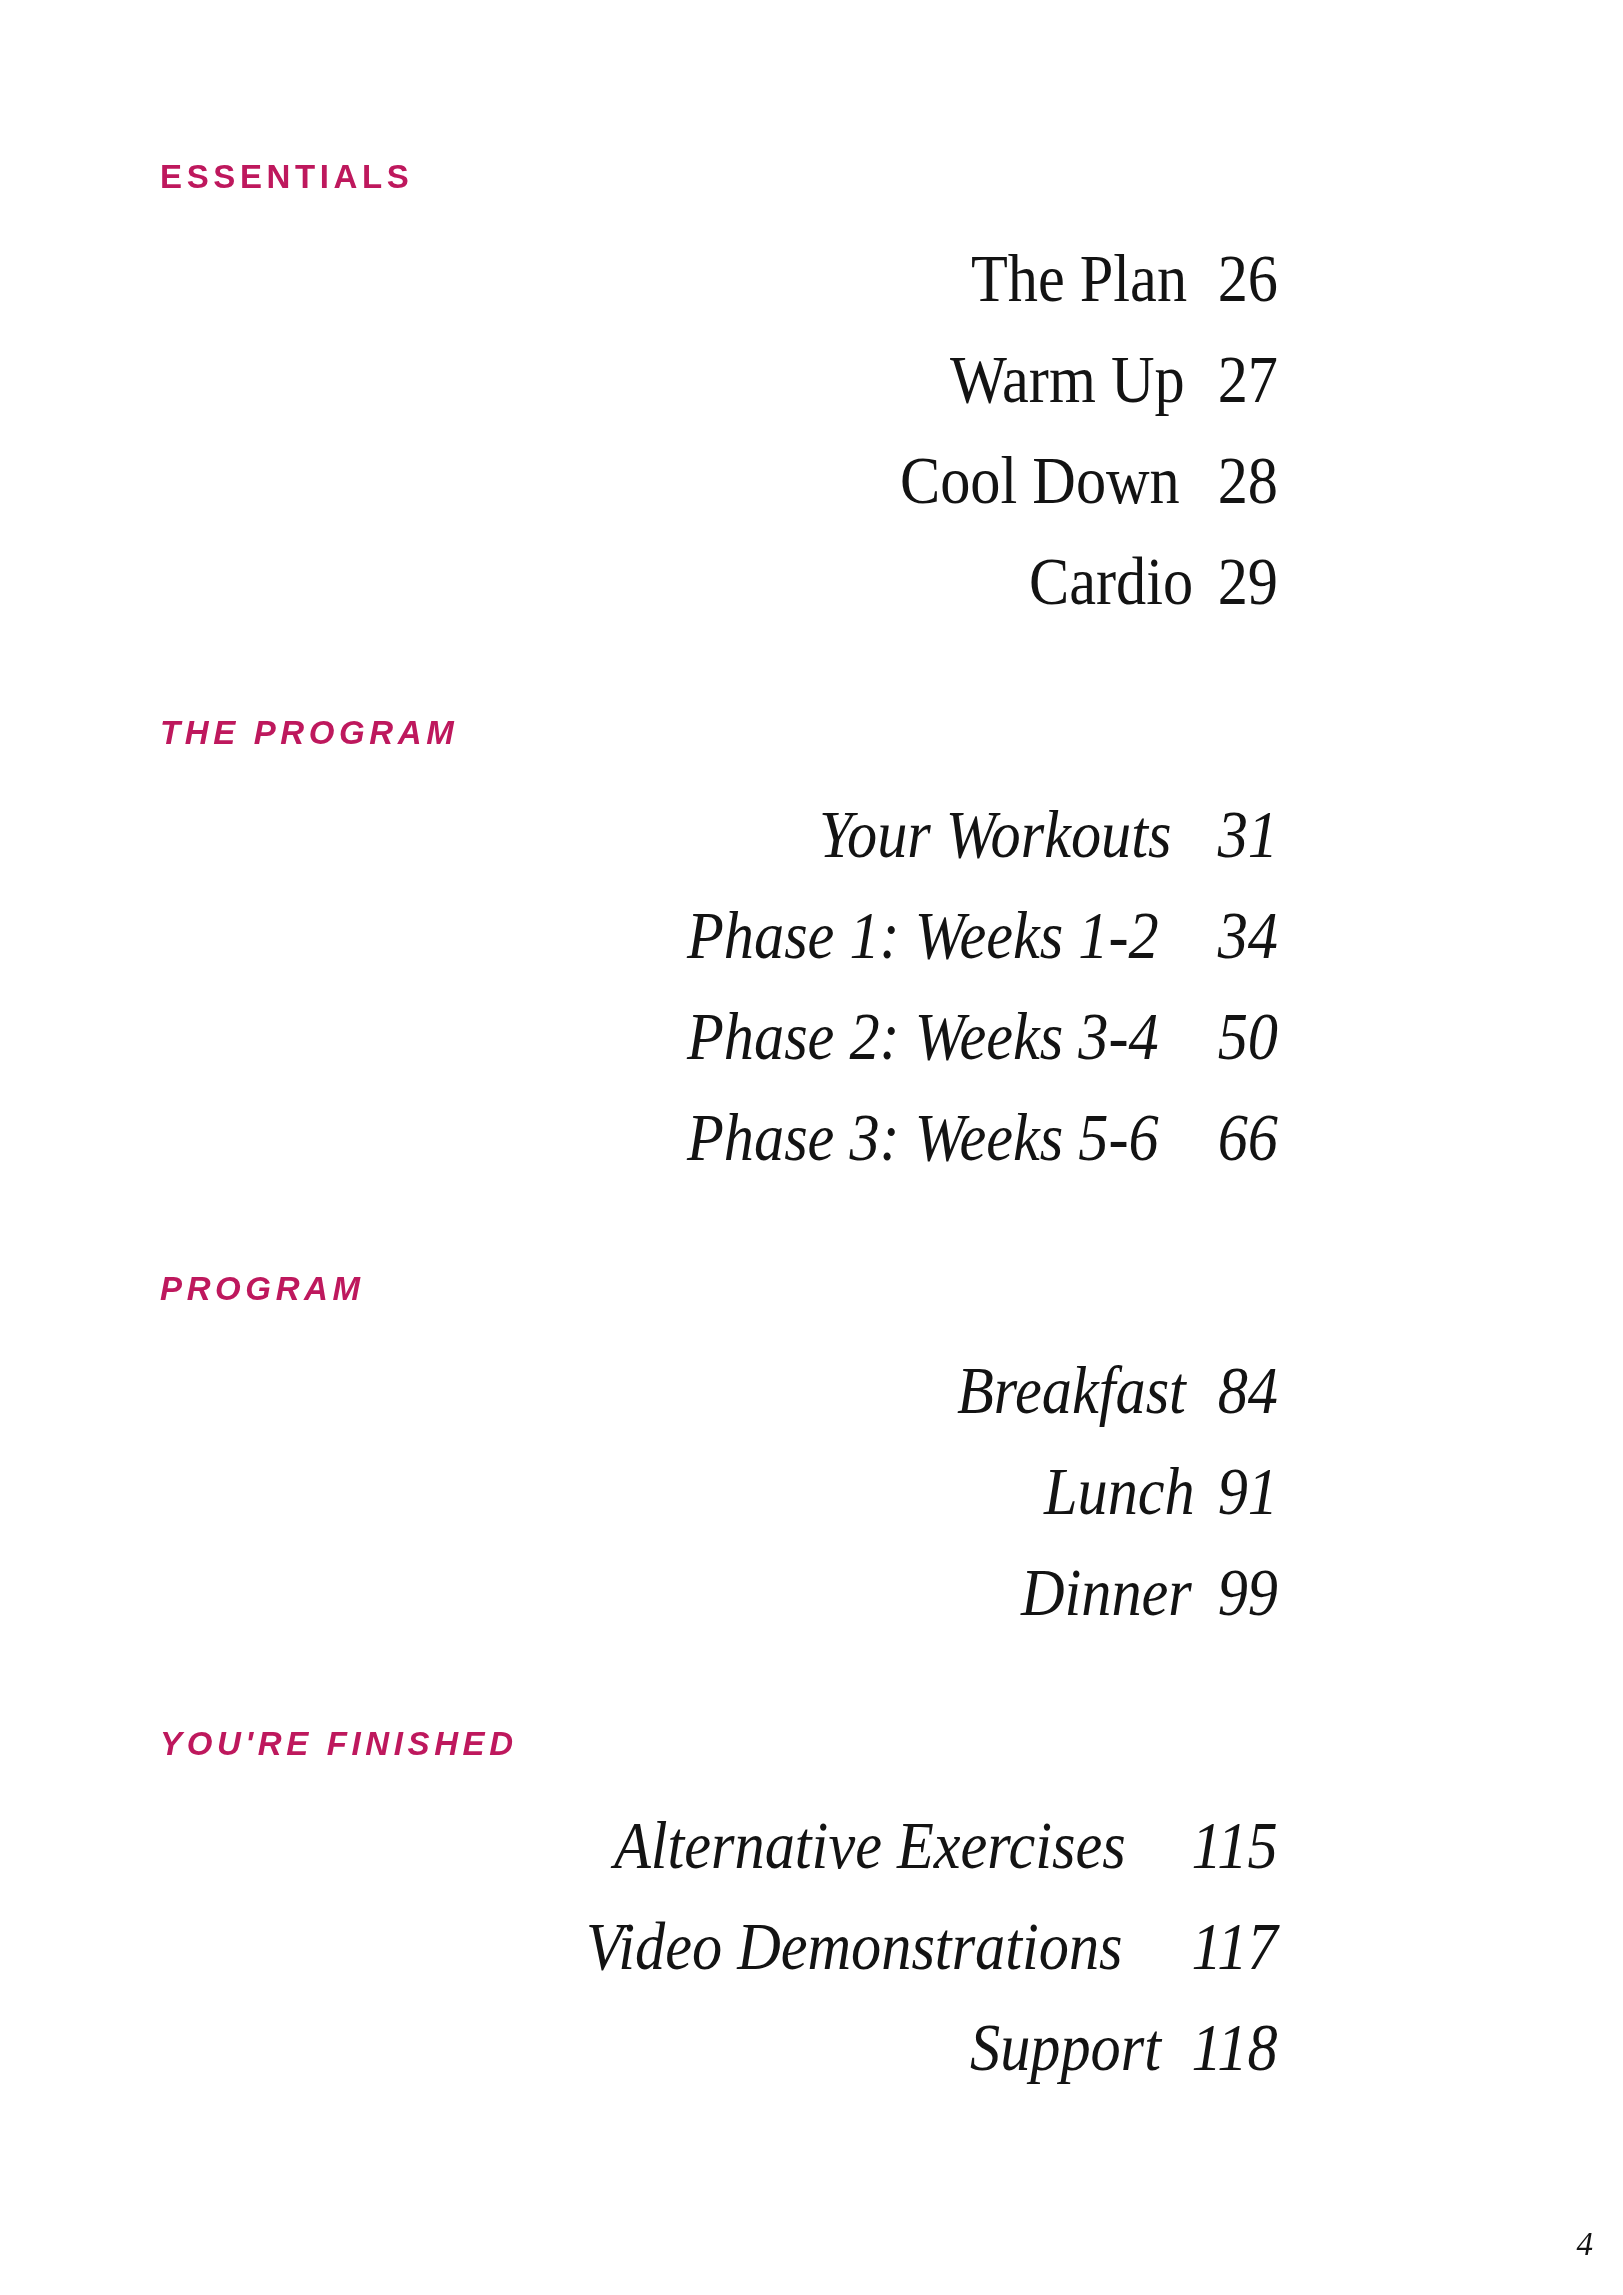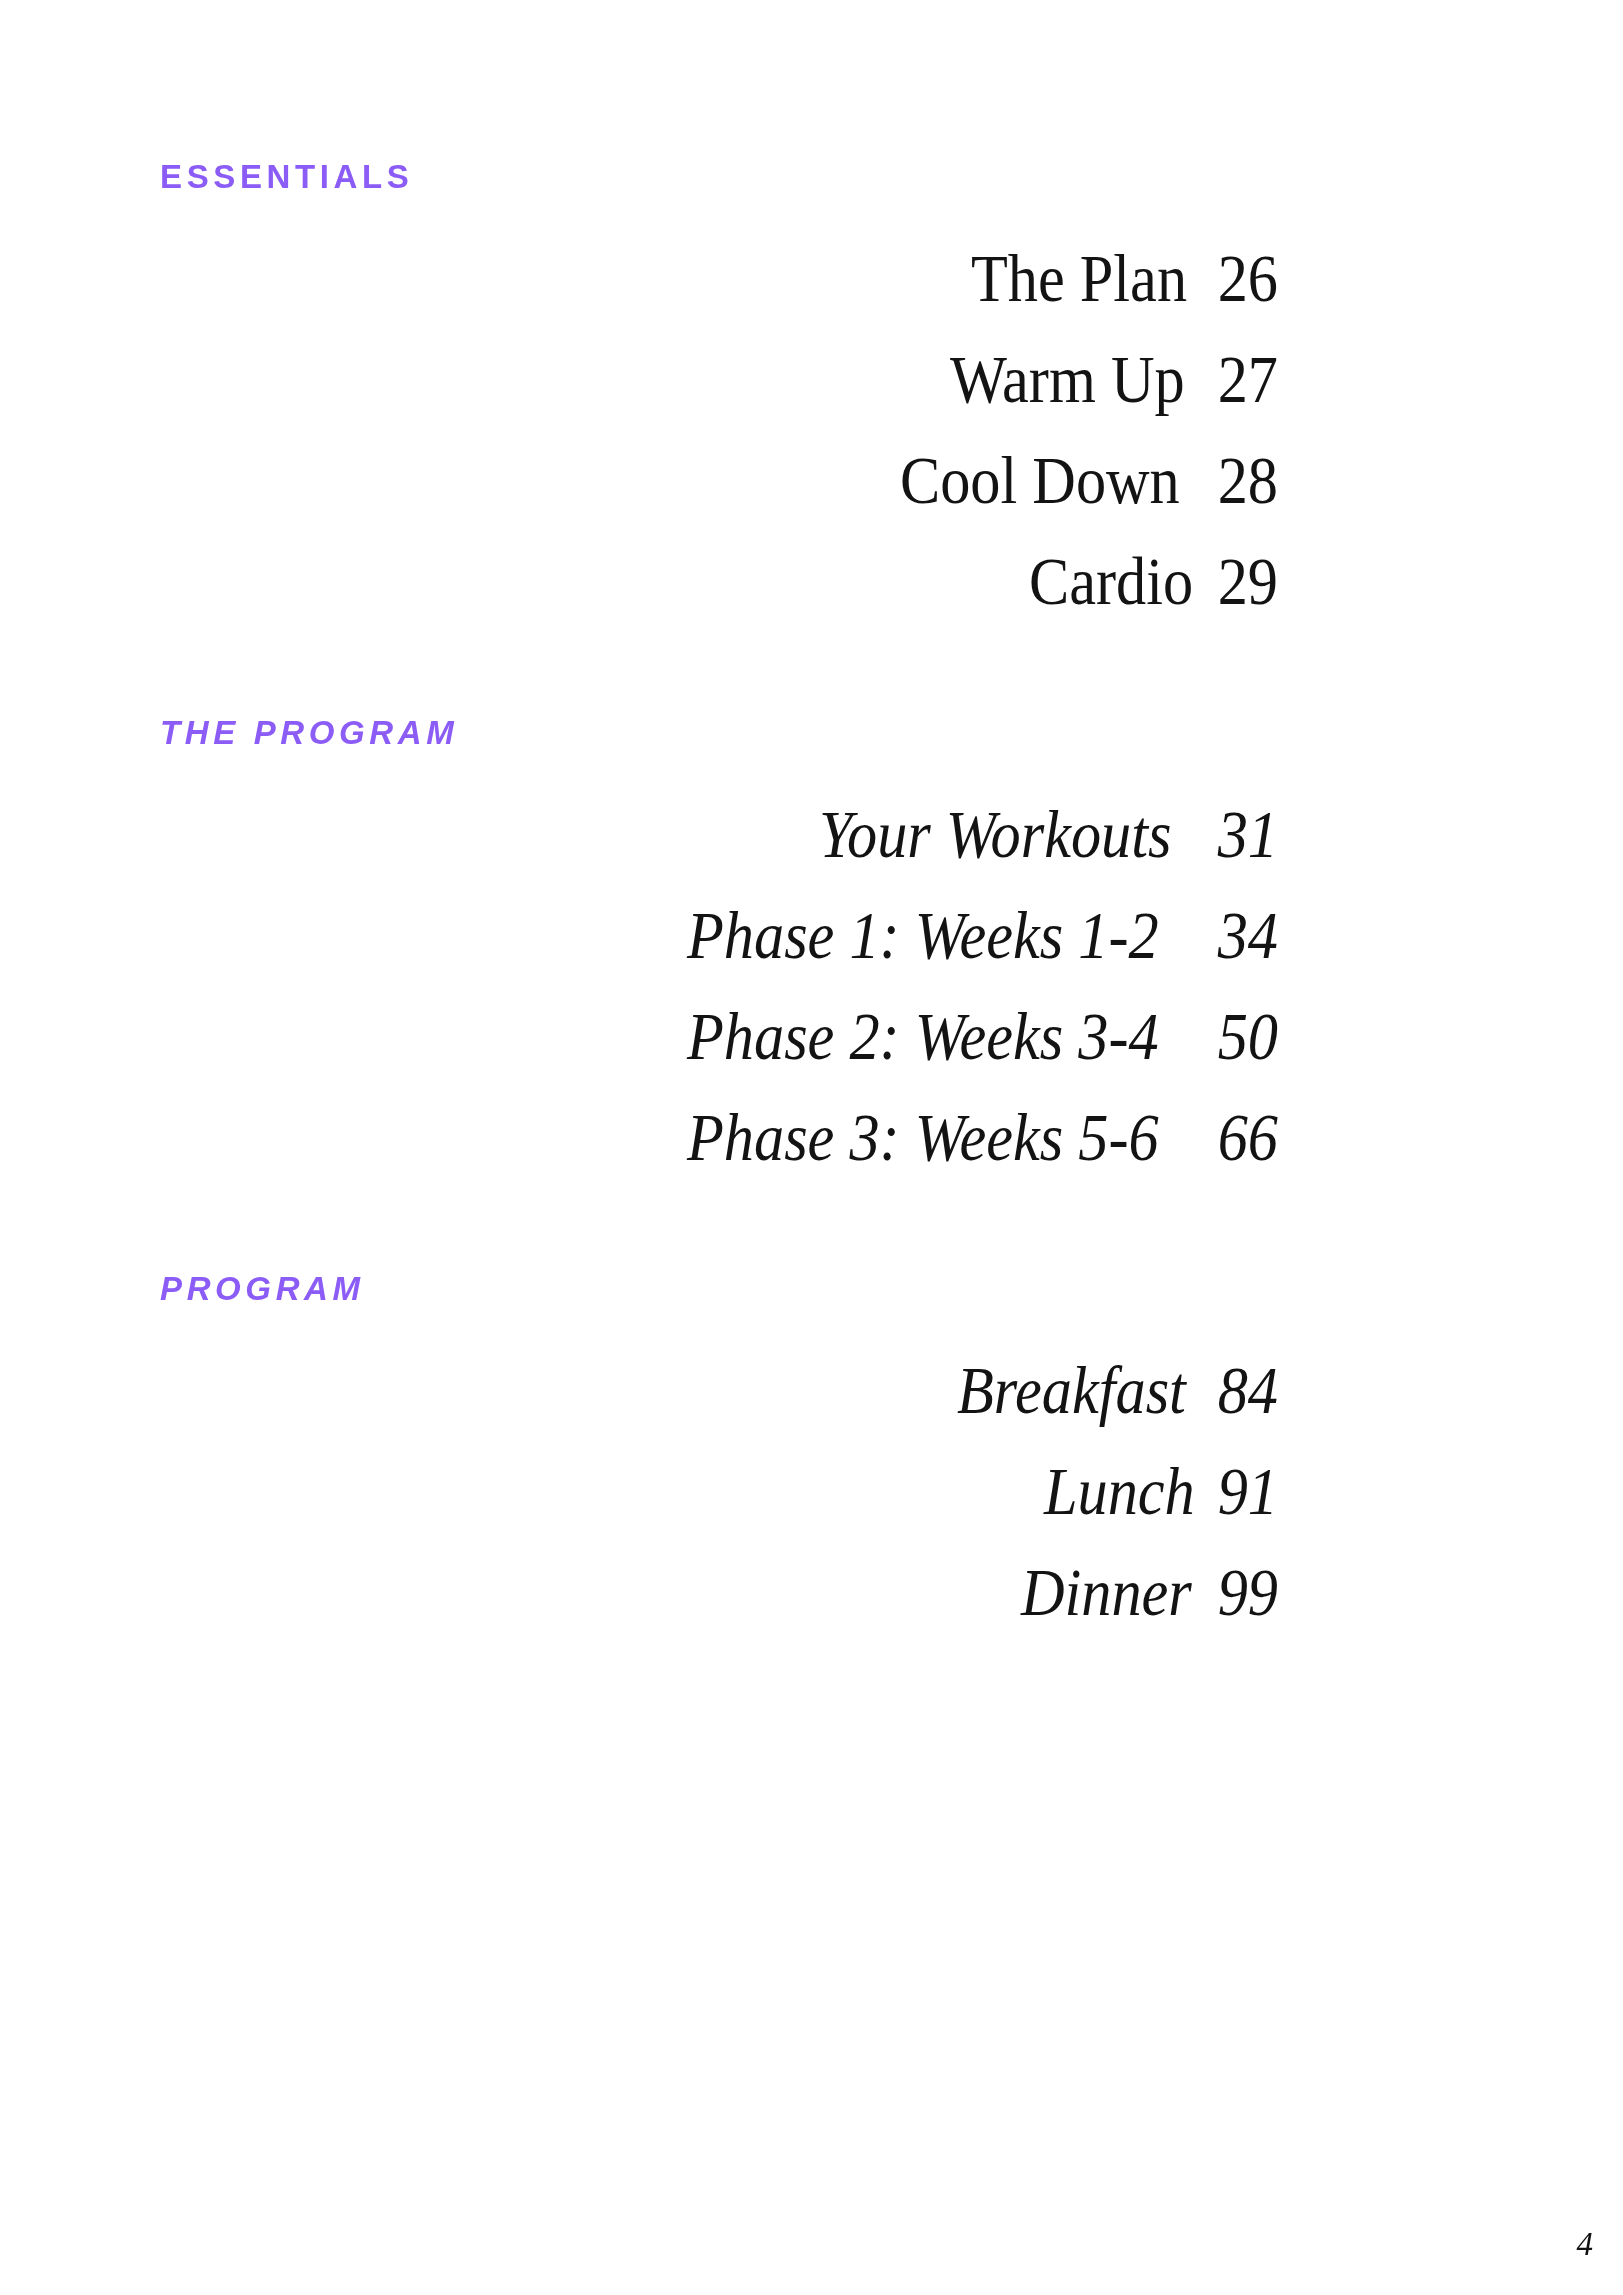--- a/index.html
+++ b/index.html
@@ -22,21 +22,21 @@
     width: 1118px;
   }
   .toc-section { margin: 0; }
   .toc-section + .toc-section { margin-top: 101px; font-style: italic; }
   .section-header {
     font-family: "Liberation Sans", sans-serif;
     font-size: 33px;
     line-height: 33px;
     font-weight: 700;
     letter-spacing: 0.14em;
-    color: #8b5cf6;
+    color: #be185d;
     margin: 0 0 52px 0;
   }
   .toc-row {
     display: flex;
     justify-content: flex-end;
     align-items: baseline;
     margin-top: 34px;
   }
   .toc-row:first-of-type { margin-top: 0; }
   .toc-item-label {
@@ -126,18 +126,33 @@
       <div class="toc-row">
         <span class="toc-item-label">Lunch</span>
         <span class="toc-page-number">91</span>
       </div>
       <div class="toc-row">
         <span class="toc-item-label">Dinner</span>
         <span class="toc-page-number">99</span>
       </div>
     </div>
 
+    <div class="toc-section">
+      <div class="section-header">YOU'RE FINISHED</div>
+      <div class="toc-row">
+        <span class="toc-item-label">Alternative Exercises</span>
+        <span class="toc-page-number">115</span>
+      </div>
+      <div class="toc-row">
+        <span class="toc-item-label">Video Demonstrations</span>
+        <span class="toc-page-number">117</span>
+      </div>
+      <div class="toc-row">
+        <span class="toc-item-label">Support</span>
+        <span class="toc-page-number">118</span>
+      </div>
+    </div>
 
   </div>
 
   <div class="folio">4</div>
 </div>
 
 
 </body></html>

